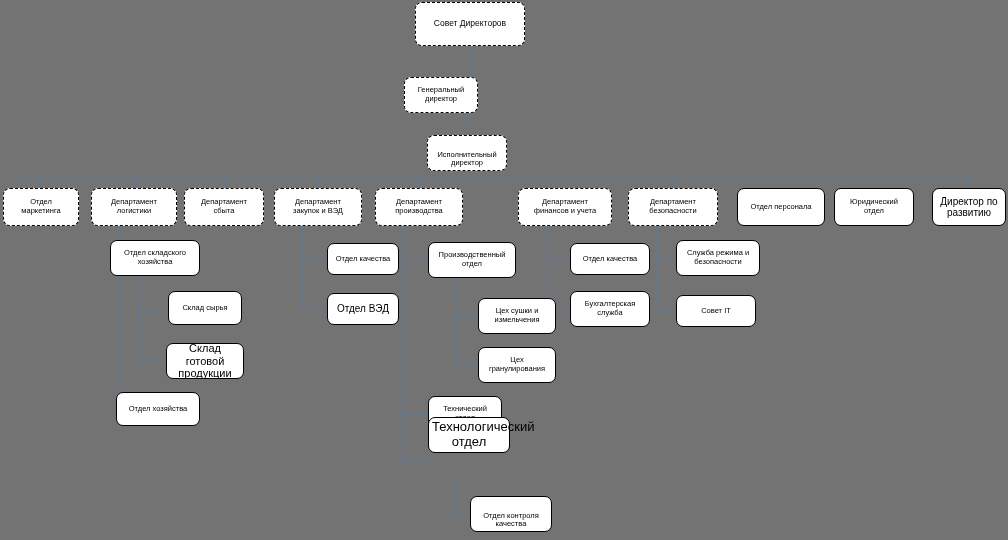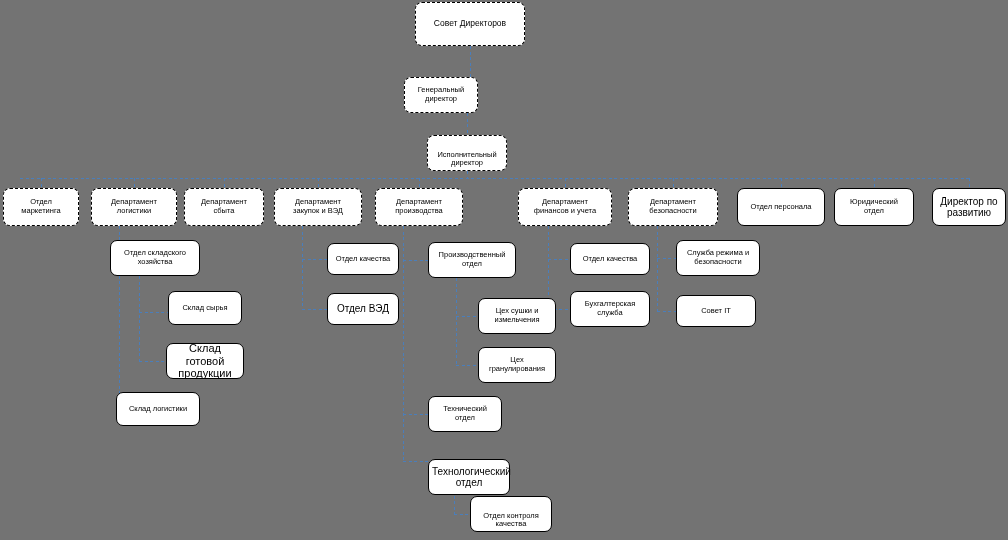--- a/index.html
+++ b/index.html
@@ -142,41 +142,41 @@
       <div class="node" style="left: 110px; top: 240px; width: 90px; height: 36px; font-size: 7.5px;">
         <span>Отдел складского<br>хозяйства</span>
       </div>
       <div class="node" style="left: 168px; top: 291px; width: 74px; height: 34px; font-size: 7.5px;">
         <span>Склад сырья</span>
       </div>
       <div class="node" style="left: 166px; top: 343px; width: 78px; height: 36px; font-size: 11px;">
         <span>Склад готовой<br>продукции</span>
       </div>
       <div class="node" style="left: 116px; top: 392px; width: 84px; height: 34px; font-size: 7.5px;">
-        <span>Склад логистики</span>
+        <span>Отдел хозяйства</span>
       </div>
       <div class="node" style="left: 327px; top: 243px; width: 72px; height: 32px; font-size: 7.5px;">
         <span>Отдел качества</span>
       </div>
       <div class="node" style="left: 327px; top: 293px; width: 72px; height: 32px; font-size: 10px;">
         <span>Отдел ВЭД</span>
       </div>
       <div class="node" style="left: 428px; top: 242px; width: 88px; height: 36px; font-size: 7.5px;">
         <span>Производственный<br>отдел</span>
       </div>
       <div class="node" style="left: 478px; top: 298px; width: 78px; height: 36px; font-size: 7.5px;">
         <span>Цех сушки и<br>измельчения</span>
       </div>
       <div class="node" style="left: 478px; top: 347px; width: 78px; height: 36px; font-size: 7.5px;">
         <span>Цех<br>гранулирования</span>
       </div>
       <div class="node" style="left: 428px; top: 396px; width: 74px; height: 36px; font-size: 7.5px;">
         <span>Технический<br>отдел</span>
       </div>
-      <div class="node" style="left: 428px; top: 459px; width: 82px; height: 36px; font-size: 10px;">
+      <div class="node" style="left: 428px; top: 417px; width: 82px; height: 36px; font-size: 13px;">
         <span>Технологический<br>отдел</span>
       </div>
       <div class="node" style="left: 470px; top: 496px; width: 82px; height: 36px; font-size: 7.5px; align-items: flex-end;">
         <span>Отдел контроля<br>качества</span>
       </div>
       <div class="node" style="left: 570px; top: 243px; width: 80px; height: 32px; font-size: 7.5px;">
         <span>Отдел качества</span>
       </div>
       <div class="node" style="left: 570px; top: 291px; width: 80px; height: 36px; font-size: 7.5px; justify-content: center;">
         <span>Бухгалтерская<br>служба</span>

